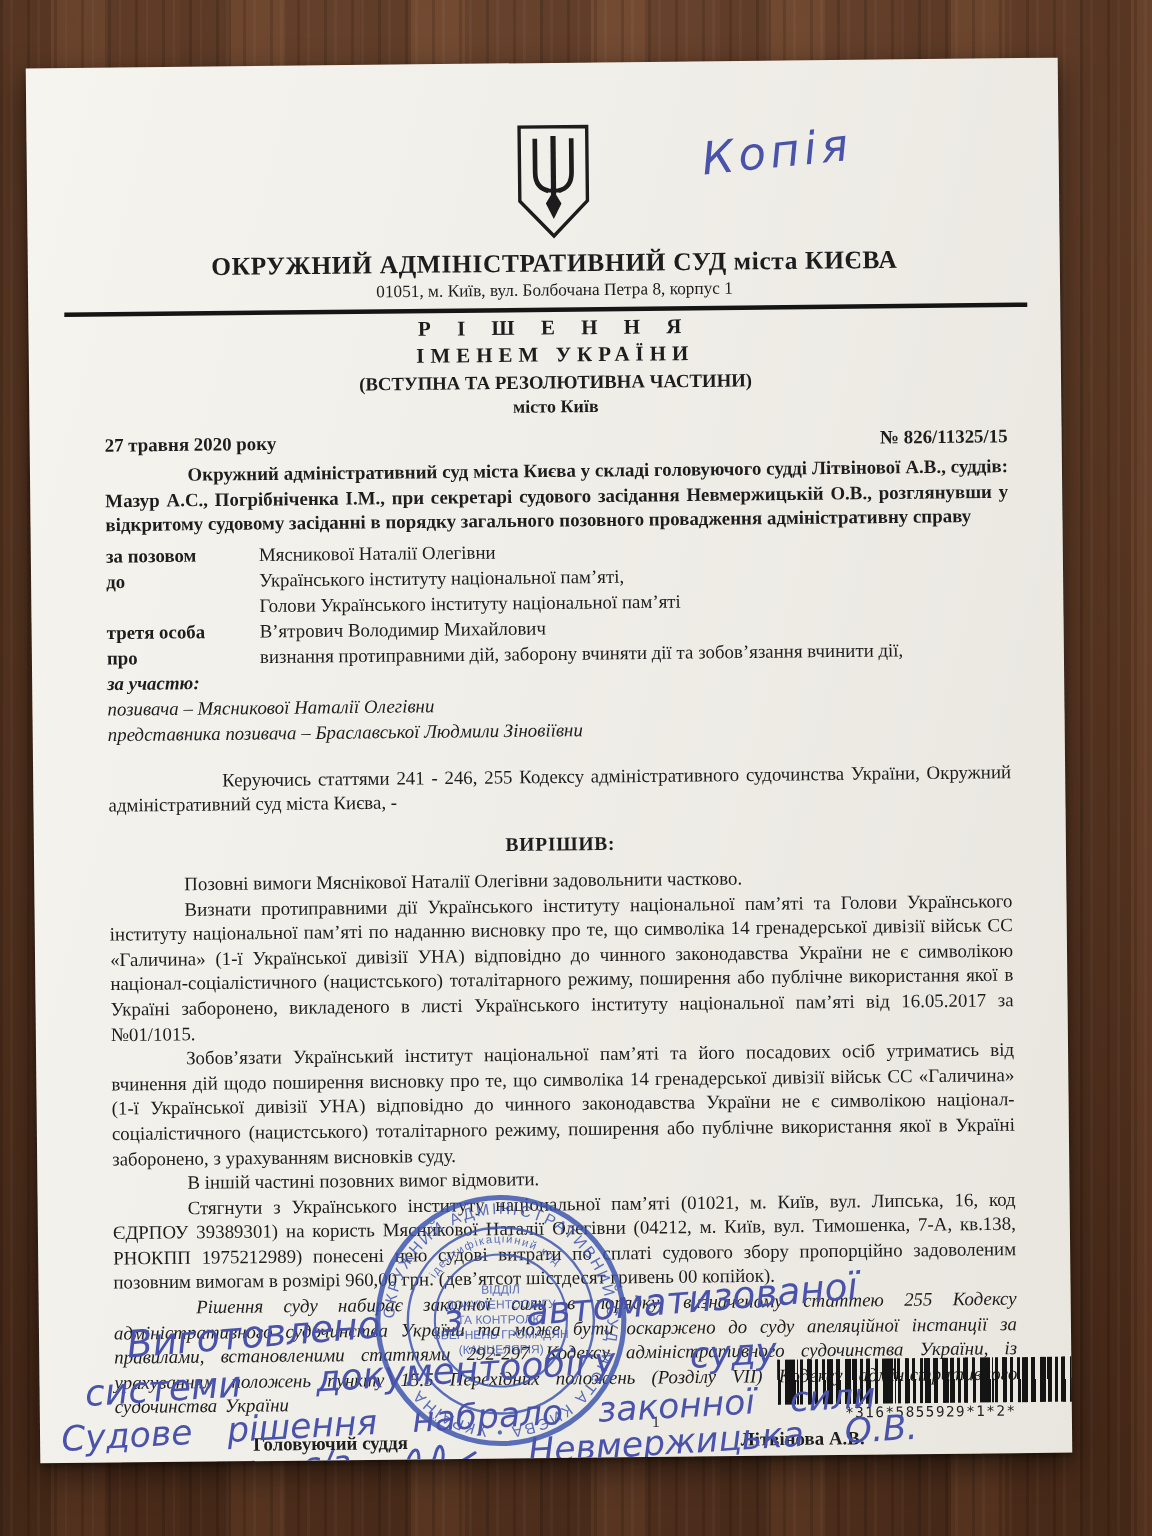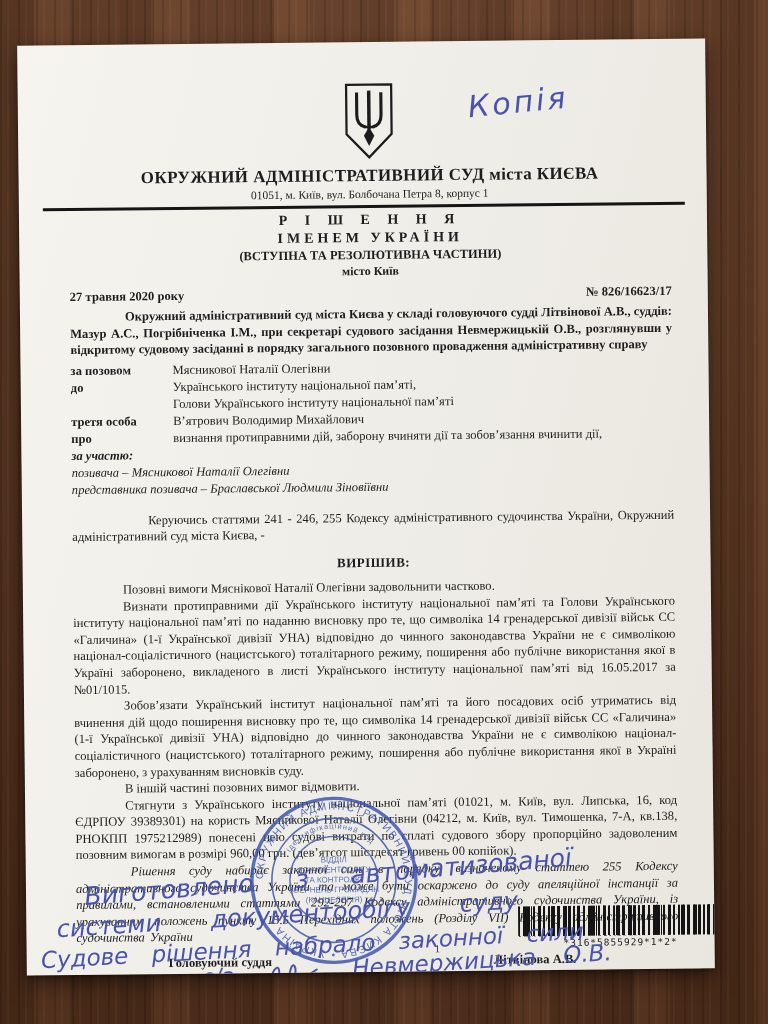--- a/index.html
+++ b/index.html
@@ -87,21 +87,21 @@
     <div class="court-addr">01051, м. Київ, вул. Болбочана Петра 8, корпус 1</div>
     <div class="rule"></div>
 
     <div class="t1">Р І Ш Е Н Н Я</div>
     <div class="t2">ІМЕНЕМ  УКРАЇНИ</div>
     <div class="t3">(ВСТУПНА ТА РЕЗОЛЮТИВНА ЧАСТИНИ)</div>
     <div class="t4">місто Київ</div>
 
     <div class="daterow">
       <span>27 травня 2020 року</span>
-      <span>№ 826/16623/17</span>
+      <span>№ 826/11325/15</span>
     </div>
 
     <div class="body-txt intro">Окружний адміністративний суд міста Києва у складі головуючого судді Літвінової А.В., суддів: Мазур А.С., Погрібніченка І.М., при секретарі судового засідання Невмержицькій О.В., розглянувши у відкритому судовому засіданні в порядку загального позовного провадження адміністративну справу</div>
 
     <div class="parties">
       <div class="party">
         <span class="lbl">за позовом</span>
         <span class="val">Мясникової Наталії Олегівни</span>
       </div>
       <div class="party">

